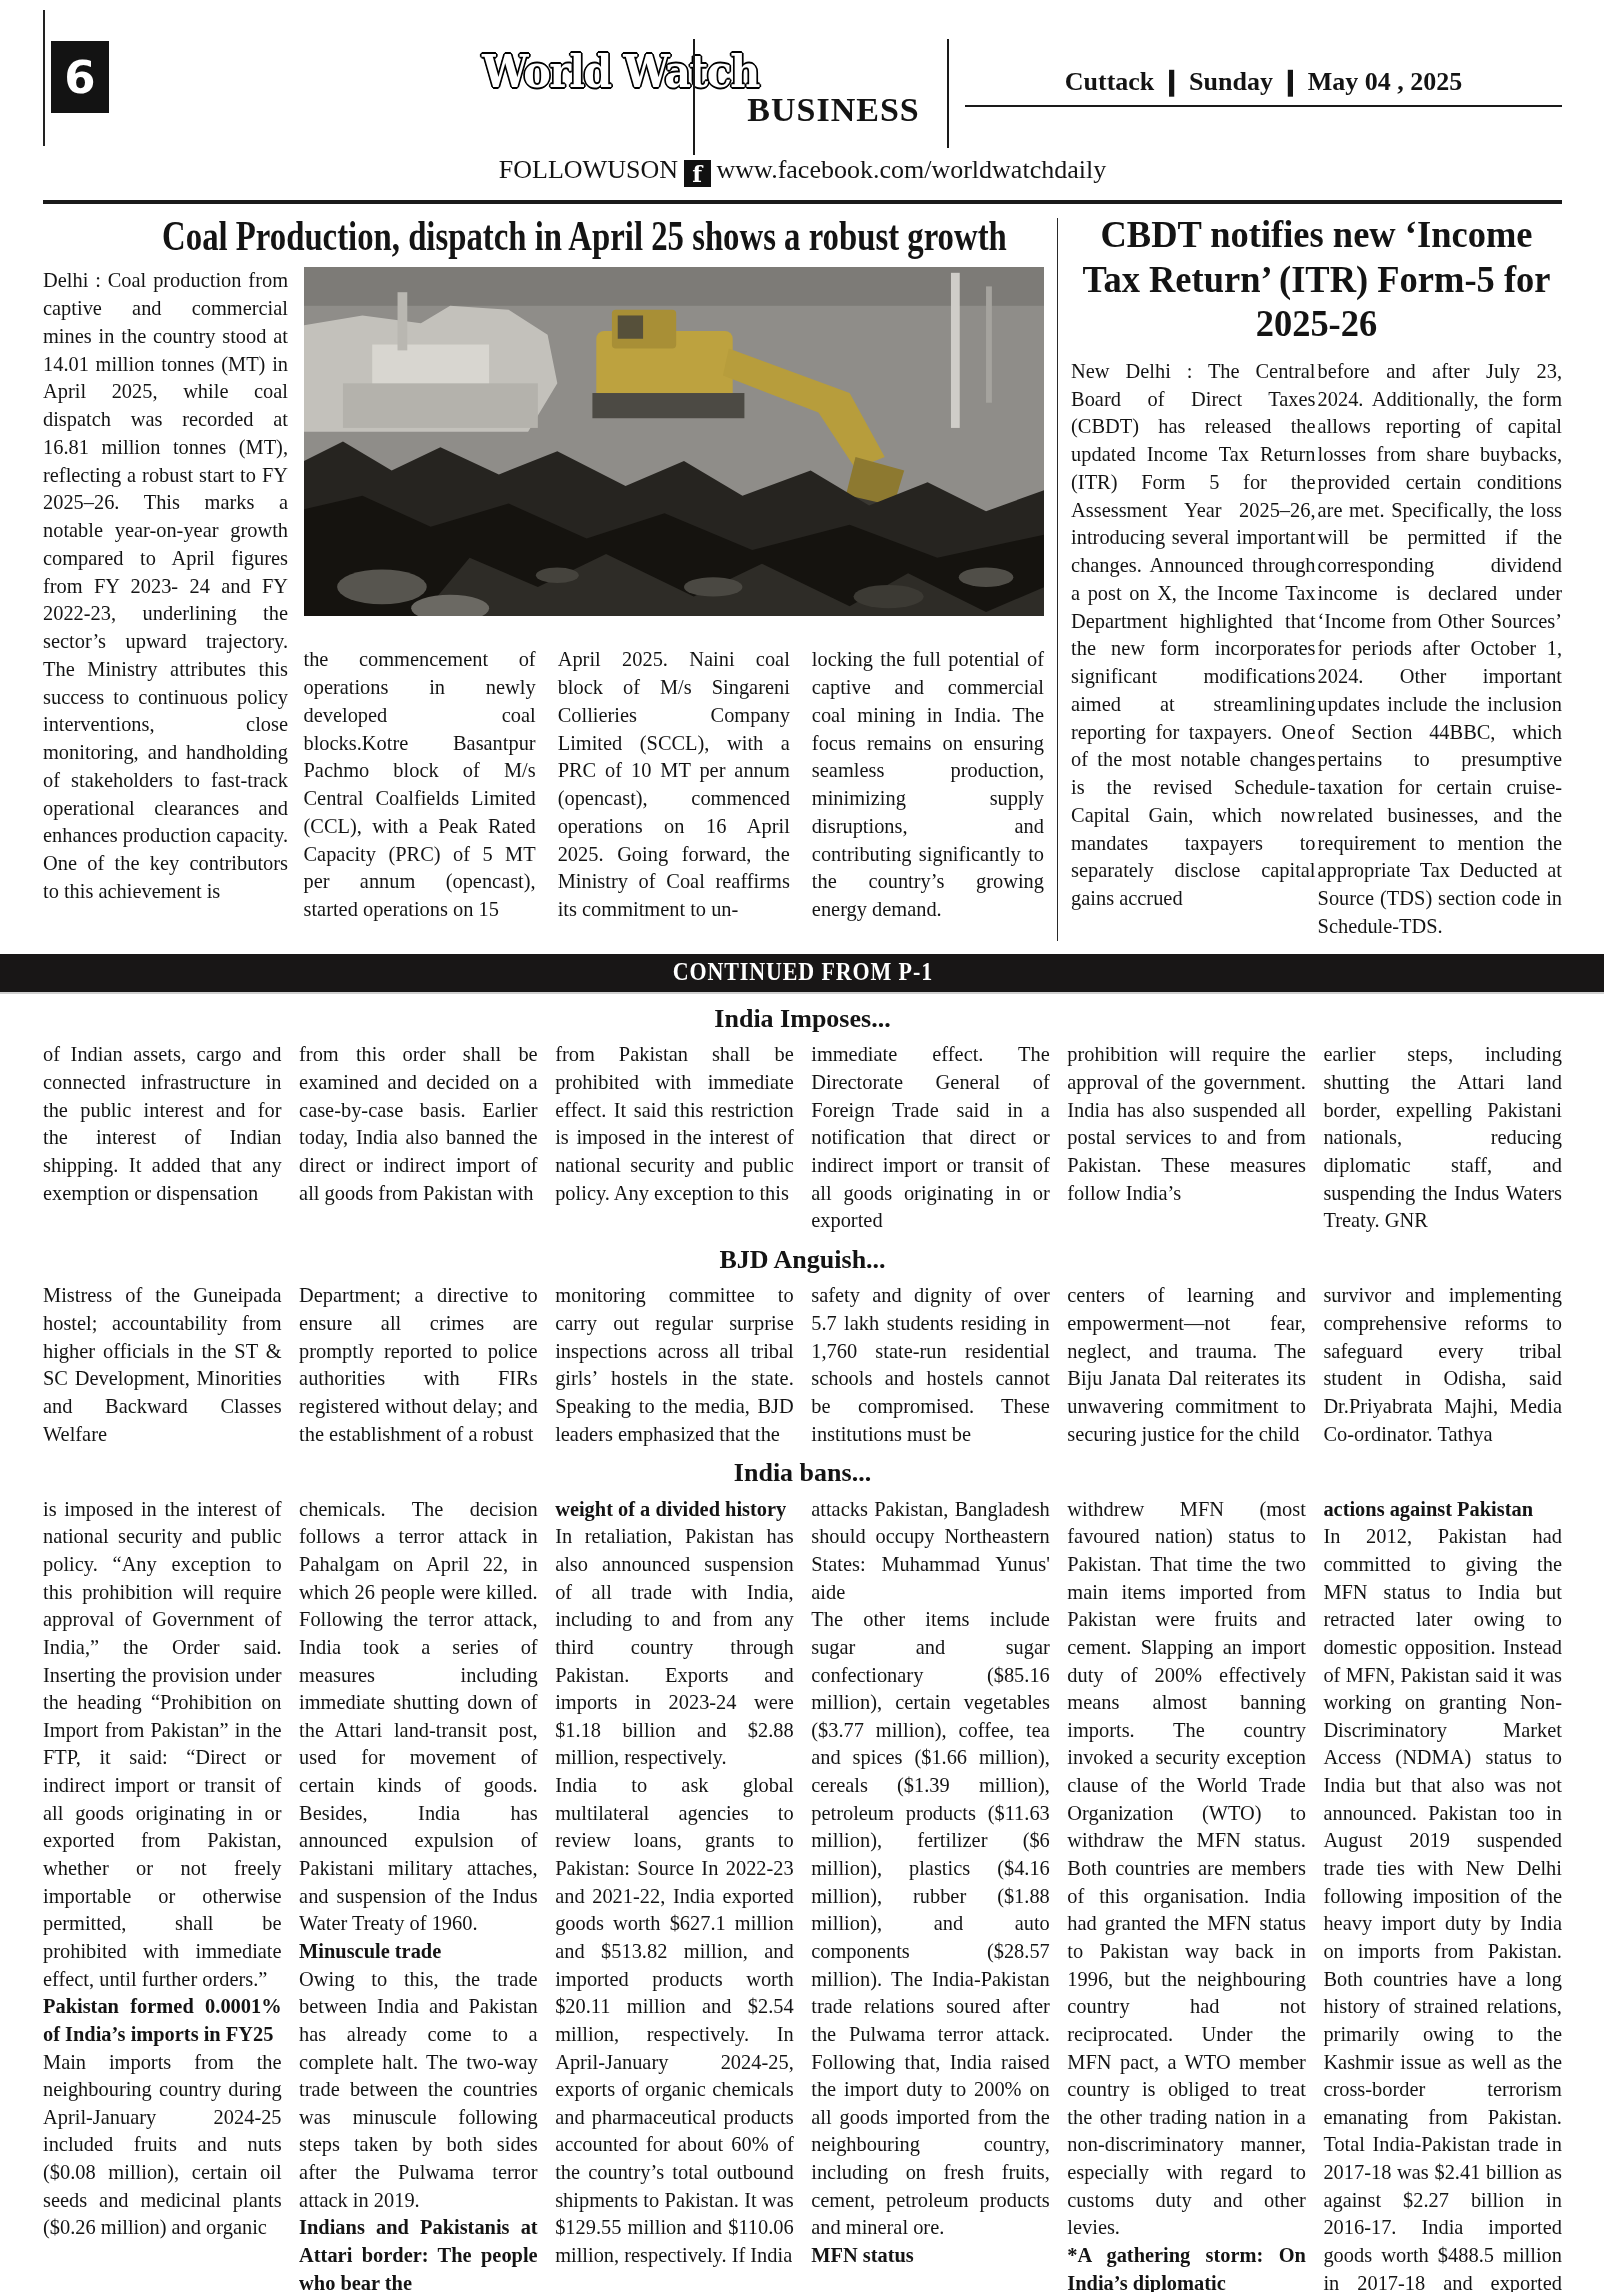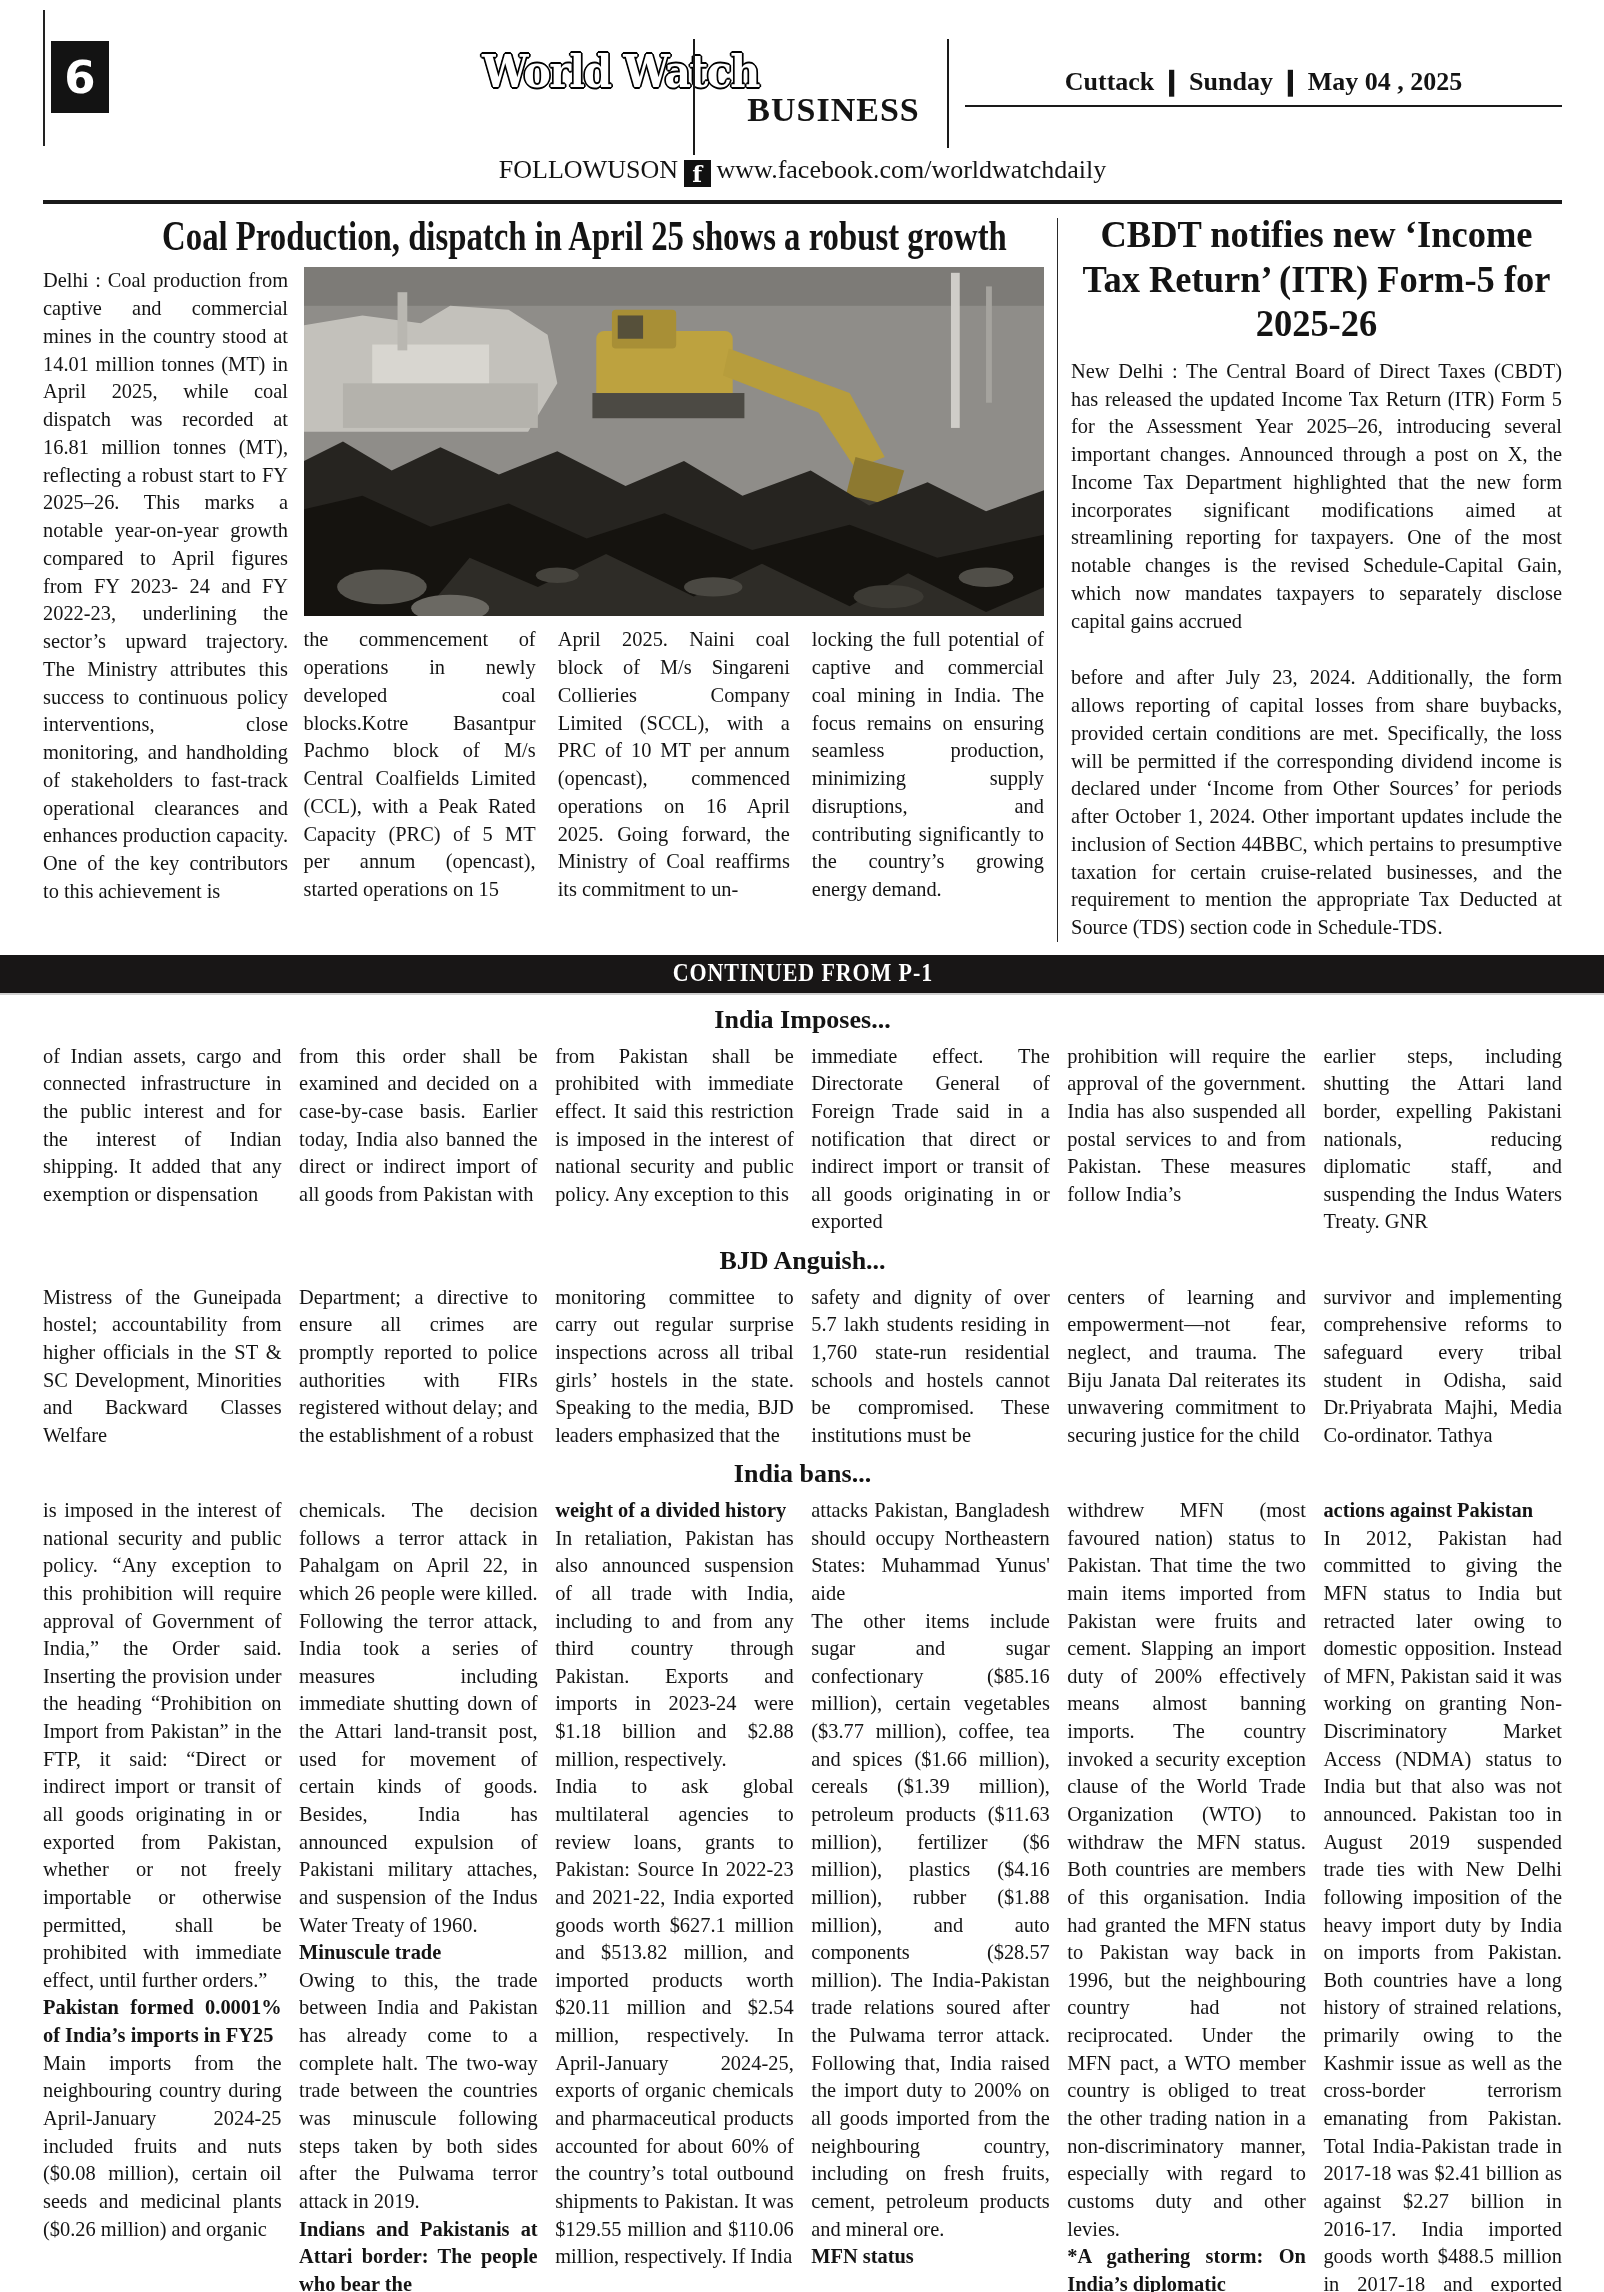--- a/index.html
+++ b/index.html
@@ -34,24 +34,24 @@
 
   .coal-headline{margin:1.9px 0 9.7px 0;text-align:center;font-size:42px;font-weight:bold;line-height:1.05;white-space:nowrap;}
   .coal-headline .condense{display:inline-block;transform:scaleX(.78);transform-origin:center;}
   .cbdt-headline{margin:0 0 11.6px 0;text-align:center;font-size:38px;font-weight:bold;line-height:1.18;}
   .cbdt-headline .condense{display:inline-block;transform:scaleX(.96);transform-origin:center;}
 
   .coal-body{display:flex;gap:15.5px;}
   .coal-col1{width:245px;text-align:justify;font-size:20.4px;line-height:1.36;}
   .coal-right{flex:1;}
   .photo{width:100%;height:349px;display:block;background:#8e8c88;}
-  .coal-three{display:flex;gap:22px;margin-top:10px;}
+  .coal-three{display:flex;gap:22px;margin-top:30px;}
   .coal-three>div{flex:1;text-align:justify;font-size:20.4px;line-height:1.36;}
 
-  .cbdt-cols{display:flex;gap:29px;flex-direction:column;}
+  .cbdt-cols{display:flex;gap:2px;}
   .cbdt-cols>div{flex:1;text-align:justify;font-size:20.4px;line-height:1.36;}
 
   
   .banner{margin:13.6px -43px 0 -43px;background:#181616;color:#fff;text-align:center;
     font-weight:bold;font-size:25px;letter-spacing:1px;padding:3.9px 0 5.8px 0;border-bottom:2.9px solid #cfcfcf;}
   .banner .condense{display:inline-block;transform:scaleX(.88);}
 
   
   .sec-head{text-align:center;font-weight:bold;font-size:26px;margin:9.7px 0 7.8px 0;}
   .six-cols{display:flex;gap:17.5px;}

